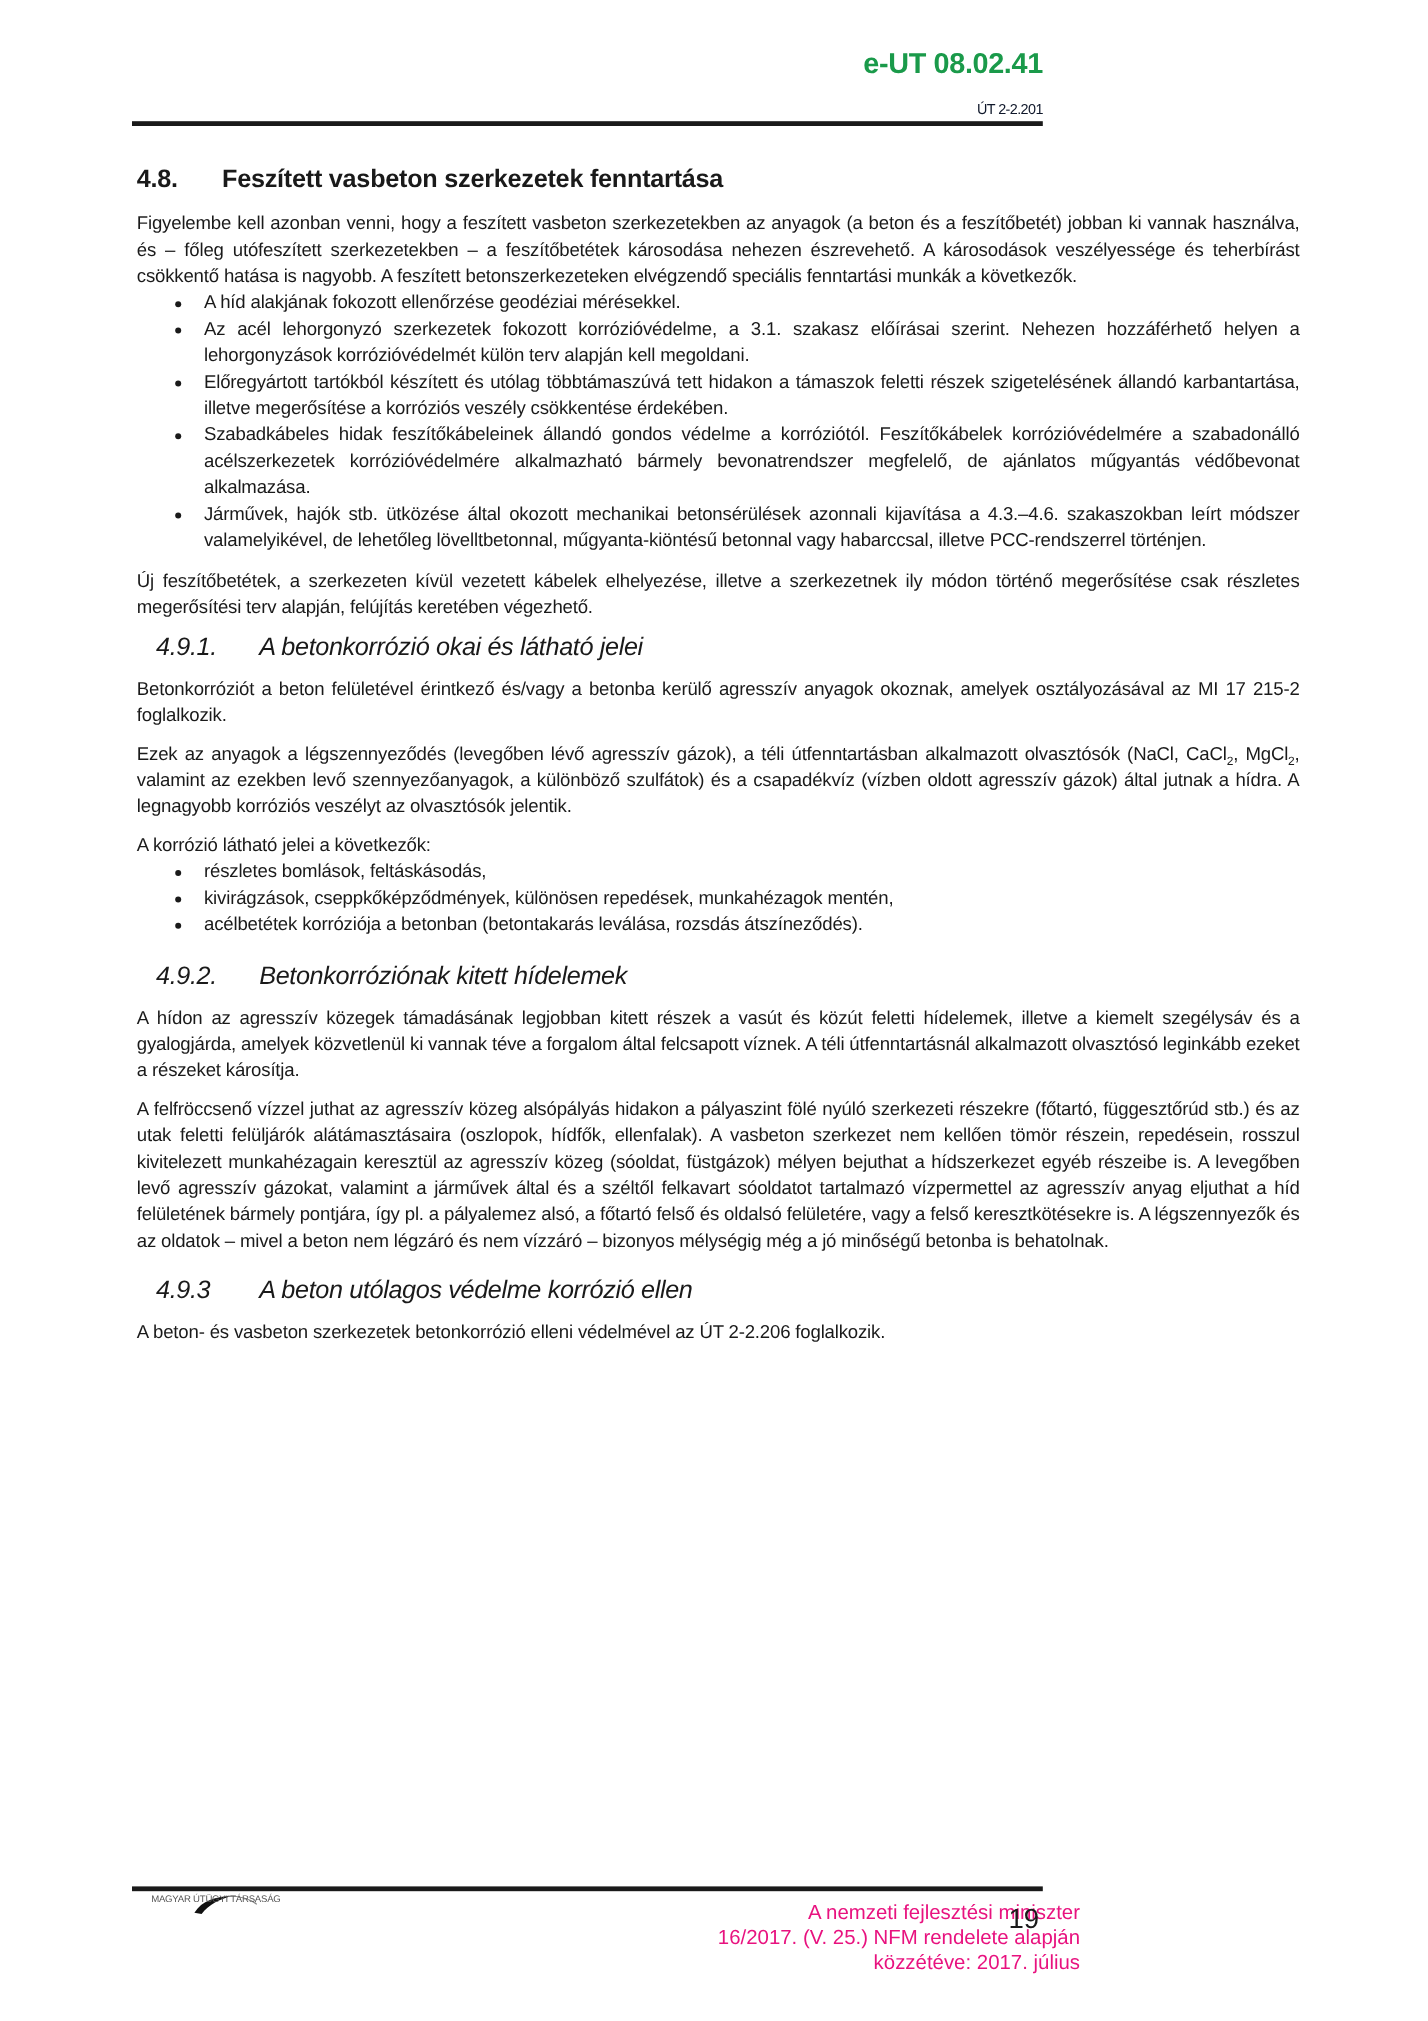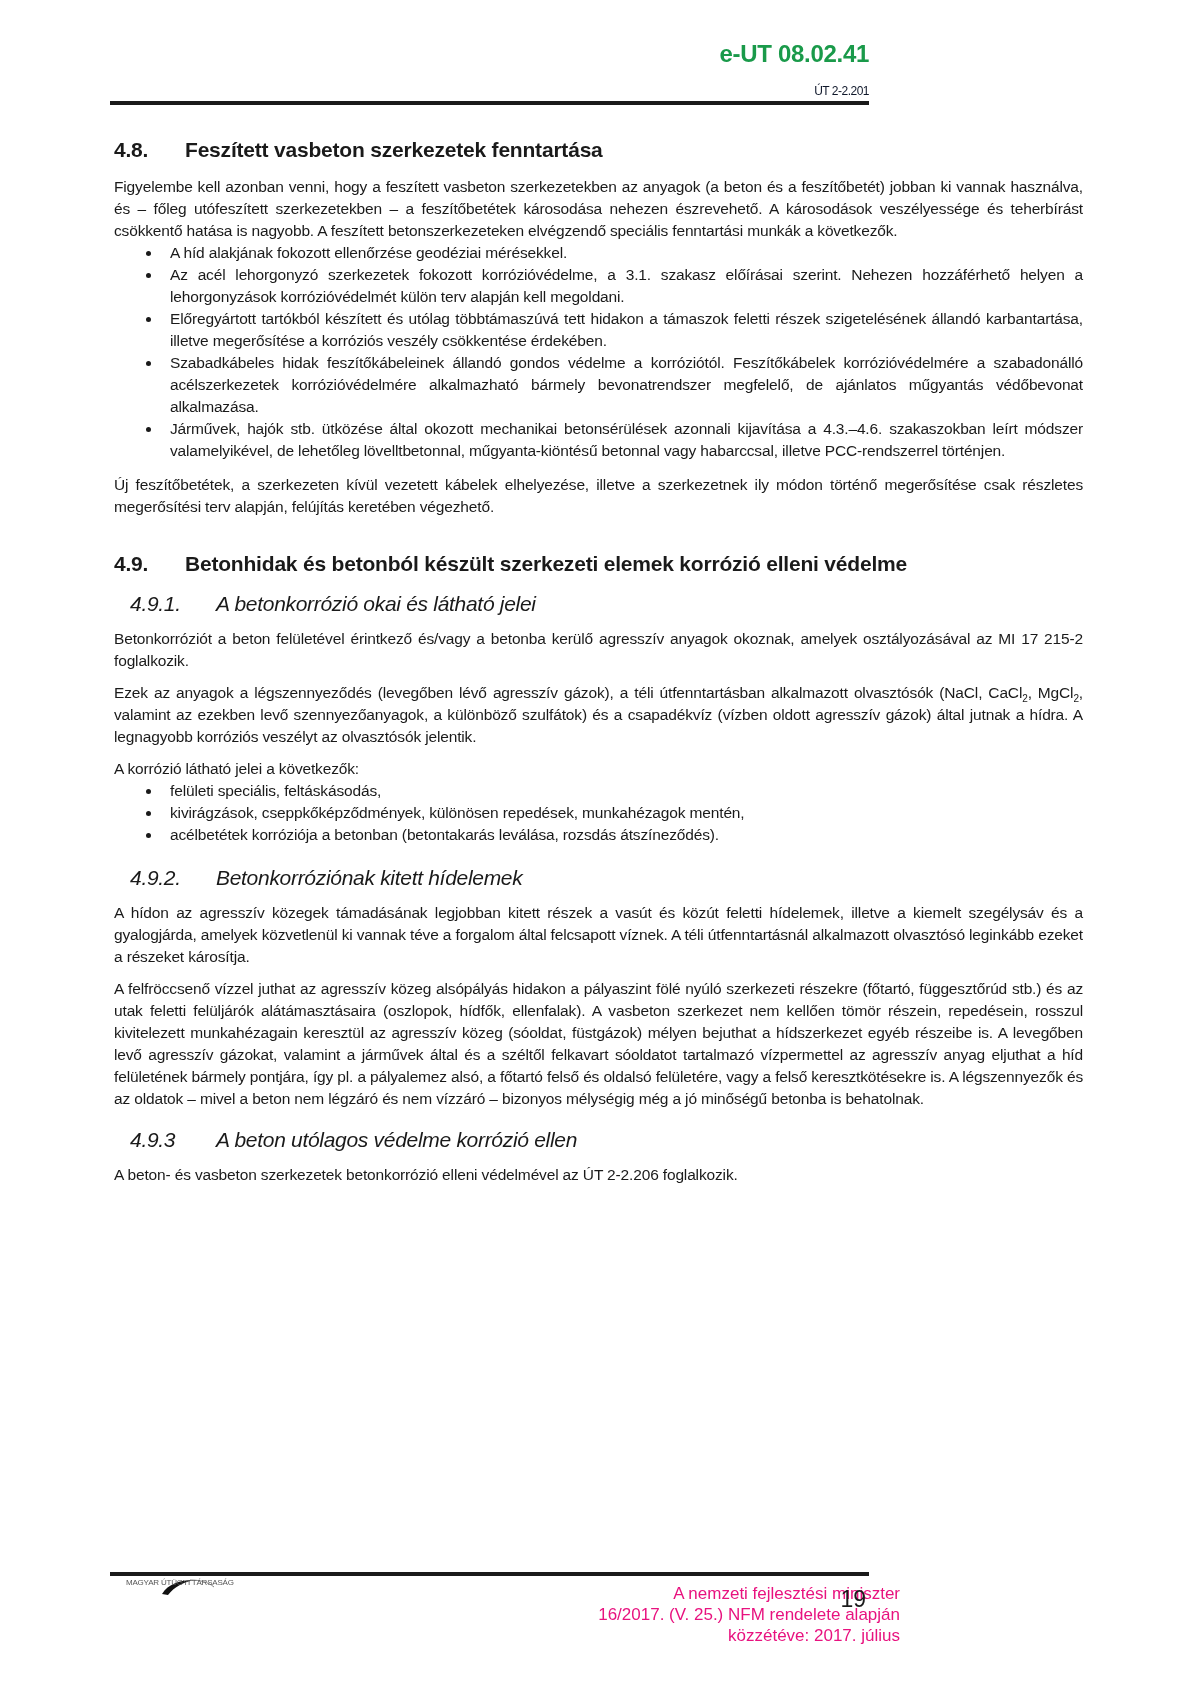--- a/index.html
+++ b/index.html
@@ -52,34 +52,30 @@
     <p>Figyelembe kell azonban venni, hogy a feszített vasbeton szerkezetekben az anyagok (a beton és a feszítőbetét) jobban ki vannak használva, és – főleg utófeszített szerkezetekben – a feszítőbetétek károsodása nehezen észrevehető. A károsodások veszélyessége és teherbírást csökkentő hatása is nagyobb. A feszített betonszerkezeteken elvégzendő speciális fenntartási munkák a következők.</p>
     <ul>
       <li>A híd alakjának fokozott ellenőrzése geodéziai mérésekkel.</li>
       <li>Az acél lehorgonyzó szerkezetek fokozott korrózióvédelme, a 3.1. szakasz előírásai szerint. Nehezen hozzáférhető helyen a lehorgonyzások korrózióvédelmét külön terv alapján kell megoldani.</li>
       <li>Előregyártott tartókból készített és utólag többtámaszúvá tett hidakon a támaszok feletti részek szigetelésének állandó karbantartása, illetve megerősítése a korróziós veszély csökkentése érdekében.</li>
       <li>Szabadkábeles hidak feszítőkábeleinek állandó gondos védelme a korróziótól. Feszítőkábelek korrózióvédelmére a szabadonálló acélszerkezetek korrózióvédelmére alkalmazható bármely bevonatrendszer megfelelő, de ajánlatos műgyantás védőbevonat alkalmazása.</li>
       <li>Járművek, hajók stb. ütközése által okozott mechanikai betonsérülések azonnali kijavítása a 4.3.–4.6. szakaszokban leírt módszer valamelyikével, de lehetőleg lövelltbetonnal, műgyanta-kiöntésű betonnal vagy habarccsal, illetve PCC-rendszerrel történjen.</li>
     </ul>
     <p>Új feszítőbetétek, a szerkezeten kívül vezetett kábelek elhelyezése, illetve a szerkezetnek ily módon történő megerősítése csak részletes megerősítési terv alapján, felújítás keretében végezhető.</p>
 
-    <div class="h2" style="margin-top:34px; margin-bottom:16px;">
-      <span class="num">4.9.</span>
-      <span>Betonhidak és betonból készült szerkezeti elemek korrózió elleni védelme</span>
-    </div>
 
     <div class="h3">
       <span class="num">4.9.1.</span>
       <span>A betonkorrózió okai és látható jelei</span>
     </div>
     <p>Betonkorróziót a beton felületével érintkező és/vagy a betonba kerülő agresszív anyagok okoznak, amelyek osztályozásával az MI 17 215-2 foglalkozik.</p>
     <p><span>Ezek az anyagok a légszennyeződés (levegőben lévő agresszív gázok), a téli útfenntartásban alkalmazott olvasztósók (NaCl, CaCl</span><sub>2</sub><span>, MgCl</span><sub>2</sub><span>, valamint az ezekben levő szennyezőanyagok, a különböző szulfátok) és a csapadékvíz (vízben oldott agresszív gázok) által jutnak a hídra. A legnagyobb korróziós veszélyt az olvasztósók jelentik.</span></p>
     <p>A korrózió látható jelei a következők:</p>
     <ul>
-      <li>felületi speciális, feltáskásodás,</li>
+      <li>részletes bomlások, feltáskásodás,</li>
       <li>kivirágzások, cseppkőképződmények, különösen repedések, munkahézagok mentén,</li>
       <li>acélbetétek korróziója a betonban (betontakarás leválása, rozsdás átszíneződés).</li>
     </ul>
 
     <div class="h3" style="margin-top:20px;">
       <span class="num">4.9.2.</span>
       <span>Betonkorróziónak kitett hídelemek</span>
     </div>
     <p>A hídon az agresszív közegek támadásának legjobban kitett részek a vasút és közút feletti hídelemek, illetve a kiemelt szegélysáv és a gyalogjárda, amelyek közvetlenül ki vannak téve a forgalom által felcsapott víznek. A téli útfenntartásnál alkalmazott olvasztósó leginkább ezeket a részeket károsítja.</p>
     <p>A felfröccsenő vízzel juthat az agresszív közeg alsópályás hidakon a pályaszint fölé nyúló szerkezeti részekre (főtartó, függesztőrúd stb.) és az utak feletti felüljárók alátámasztásaira (oszlopok, hídfők, ellenfalak). A vasbeton szerkezet nem kellően tömör részein, repedésein, rosszul kivitelezett munkahézagain keresztül az agresszív közeg (sóoldat, füstgázok) mélyen bejuthat a hídszerkezet egyéb részeibe is. A levegőben levő agresszív gázokat, valamint a járművek által és a széltől felkavart sóoldatot tartalmazó vízpermettel az agresszív anyag eljuthat a híd felületének bármely pontjára, így pl. a pályalemez alsó, a főtartó felső és oldalsó felületére, vagy a felső keresztkötésekre is. A légszennyezők és az oldatok – mivel a beton nem légzáró és nem vízzáró – bizonyos mélységig még a jó minőségű betonba is behatolnak.</p>

